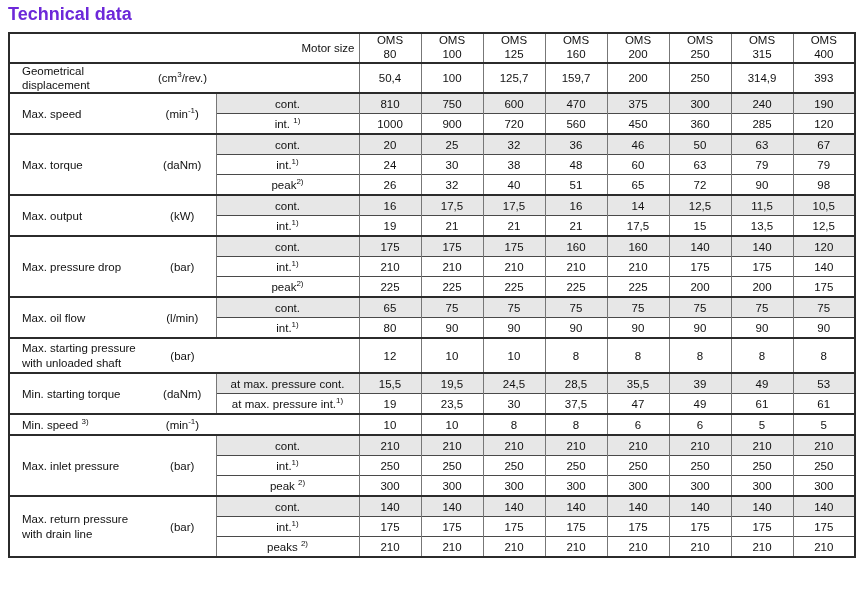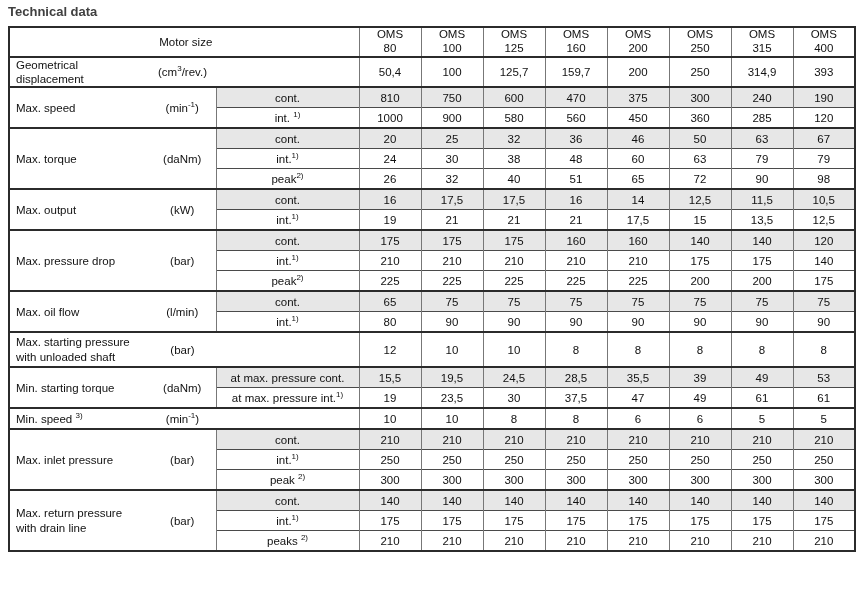--- a/index.html
+++ b/index.html
@@ -8,24 +8,24 @@
     background: #ffffff;
     width: 862px;
     height: 591px;
     font-family: "Liberation Sans", sans-serif;
     color: #111111;
   }
   .page {
     padding: 4px 8px 0 8px;
   }
   .title {
-    font-size: 13px;
+    font-size: 18px;
     font-weight: bold;
     margin: 0 0 7px 0;
-    color: #404040;
+    color: #6d28d9;
   }
   table.tech-table {
     border-collapse: collapse;
     table-layout: fixed;
     width: 846px;
     border: 2px solid #2b2b2b;
   }
   .tech-table th, .tech-table td {
     font-size: 11.5px;
     padding: 0 4px;
@@ -33,34 +33,34 @@
     vertical-align: middle;
     overflow: hidden;
     white-space: nowrap;
   }
   thead th {
     border-bottom: 2px solid #2b2b2b;
     height: 34px;
     font-weight: normal;
   }
   th.motor-label {
-    text-align: center;
+    text-align: right;
     padding-left: 7px;
   }
   th.col-head {
     text-align: center;
     line-height: 1.2;
     border-left: 1px solid #777777;
     margin-left: 18px;
   }
   .tech-table td { border-top: 1px solid #4a4a4a; }
   tbody.group > tr:first-child > td { border-top: 2px solid #2b2b2b; }
   td.label {
     text-align: left;
-    padding-left: 6px;
+    padding-left: 12px;
     white-space: normal;
     line-height: 1.25;
   }
   td.unit { text-align: center; }
   td.sub {
     text-align: center;
     border-left: 1px solid #777777;
   }
   td.sub.no-border { border-left: none; }
   td.val {
@@ -143,21 +143,21 @@
           <td class="val">470</td>
           <td class="val">375</td>
           <td class="val">300</td>
           <td class="val">240</td>
           <td class="val">190</td>
         </tr>
         <tr>
           <td class="sub">int. <sup>1)</sup></td>
           <td class="val">1000</td>
           <td class="val">900</td>
-          <td class="val">580</td>
+          <td class="val">720</td>
           <td class="val">560</td>
           <td class="val">450</td>
           <td class="val">360</td>
           <td class="val">285</td>
           <td class="val">120</td>
         </tr>
       </tbody>
       <tbody class="group">
         <tr class="shaded">
           <td class="label" rowspan="3">Max. torque</td>

